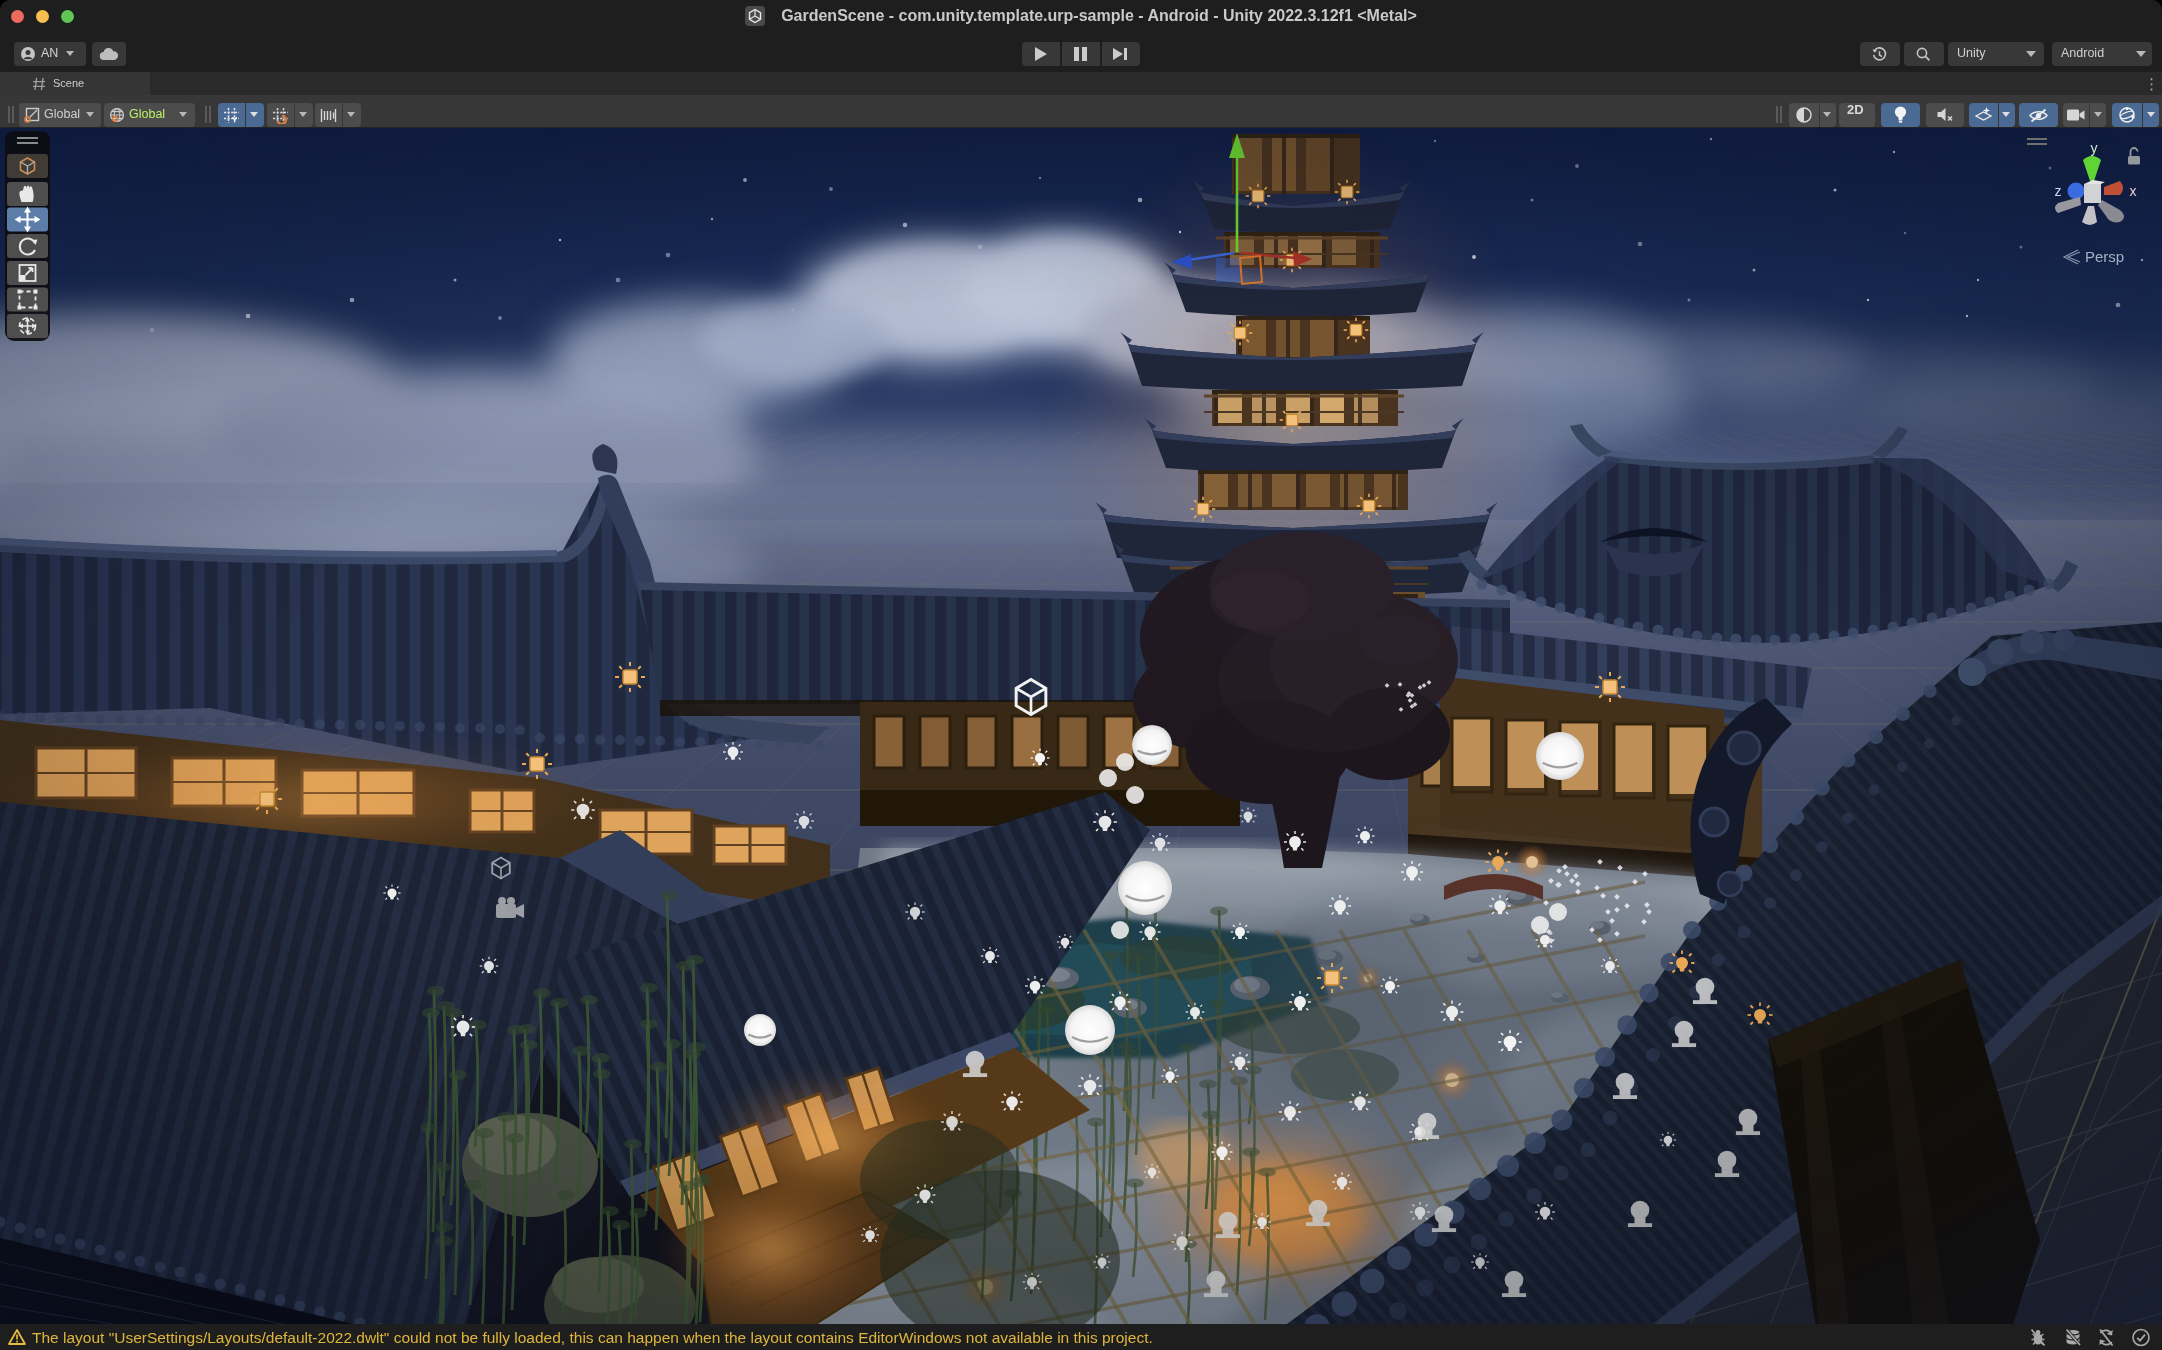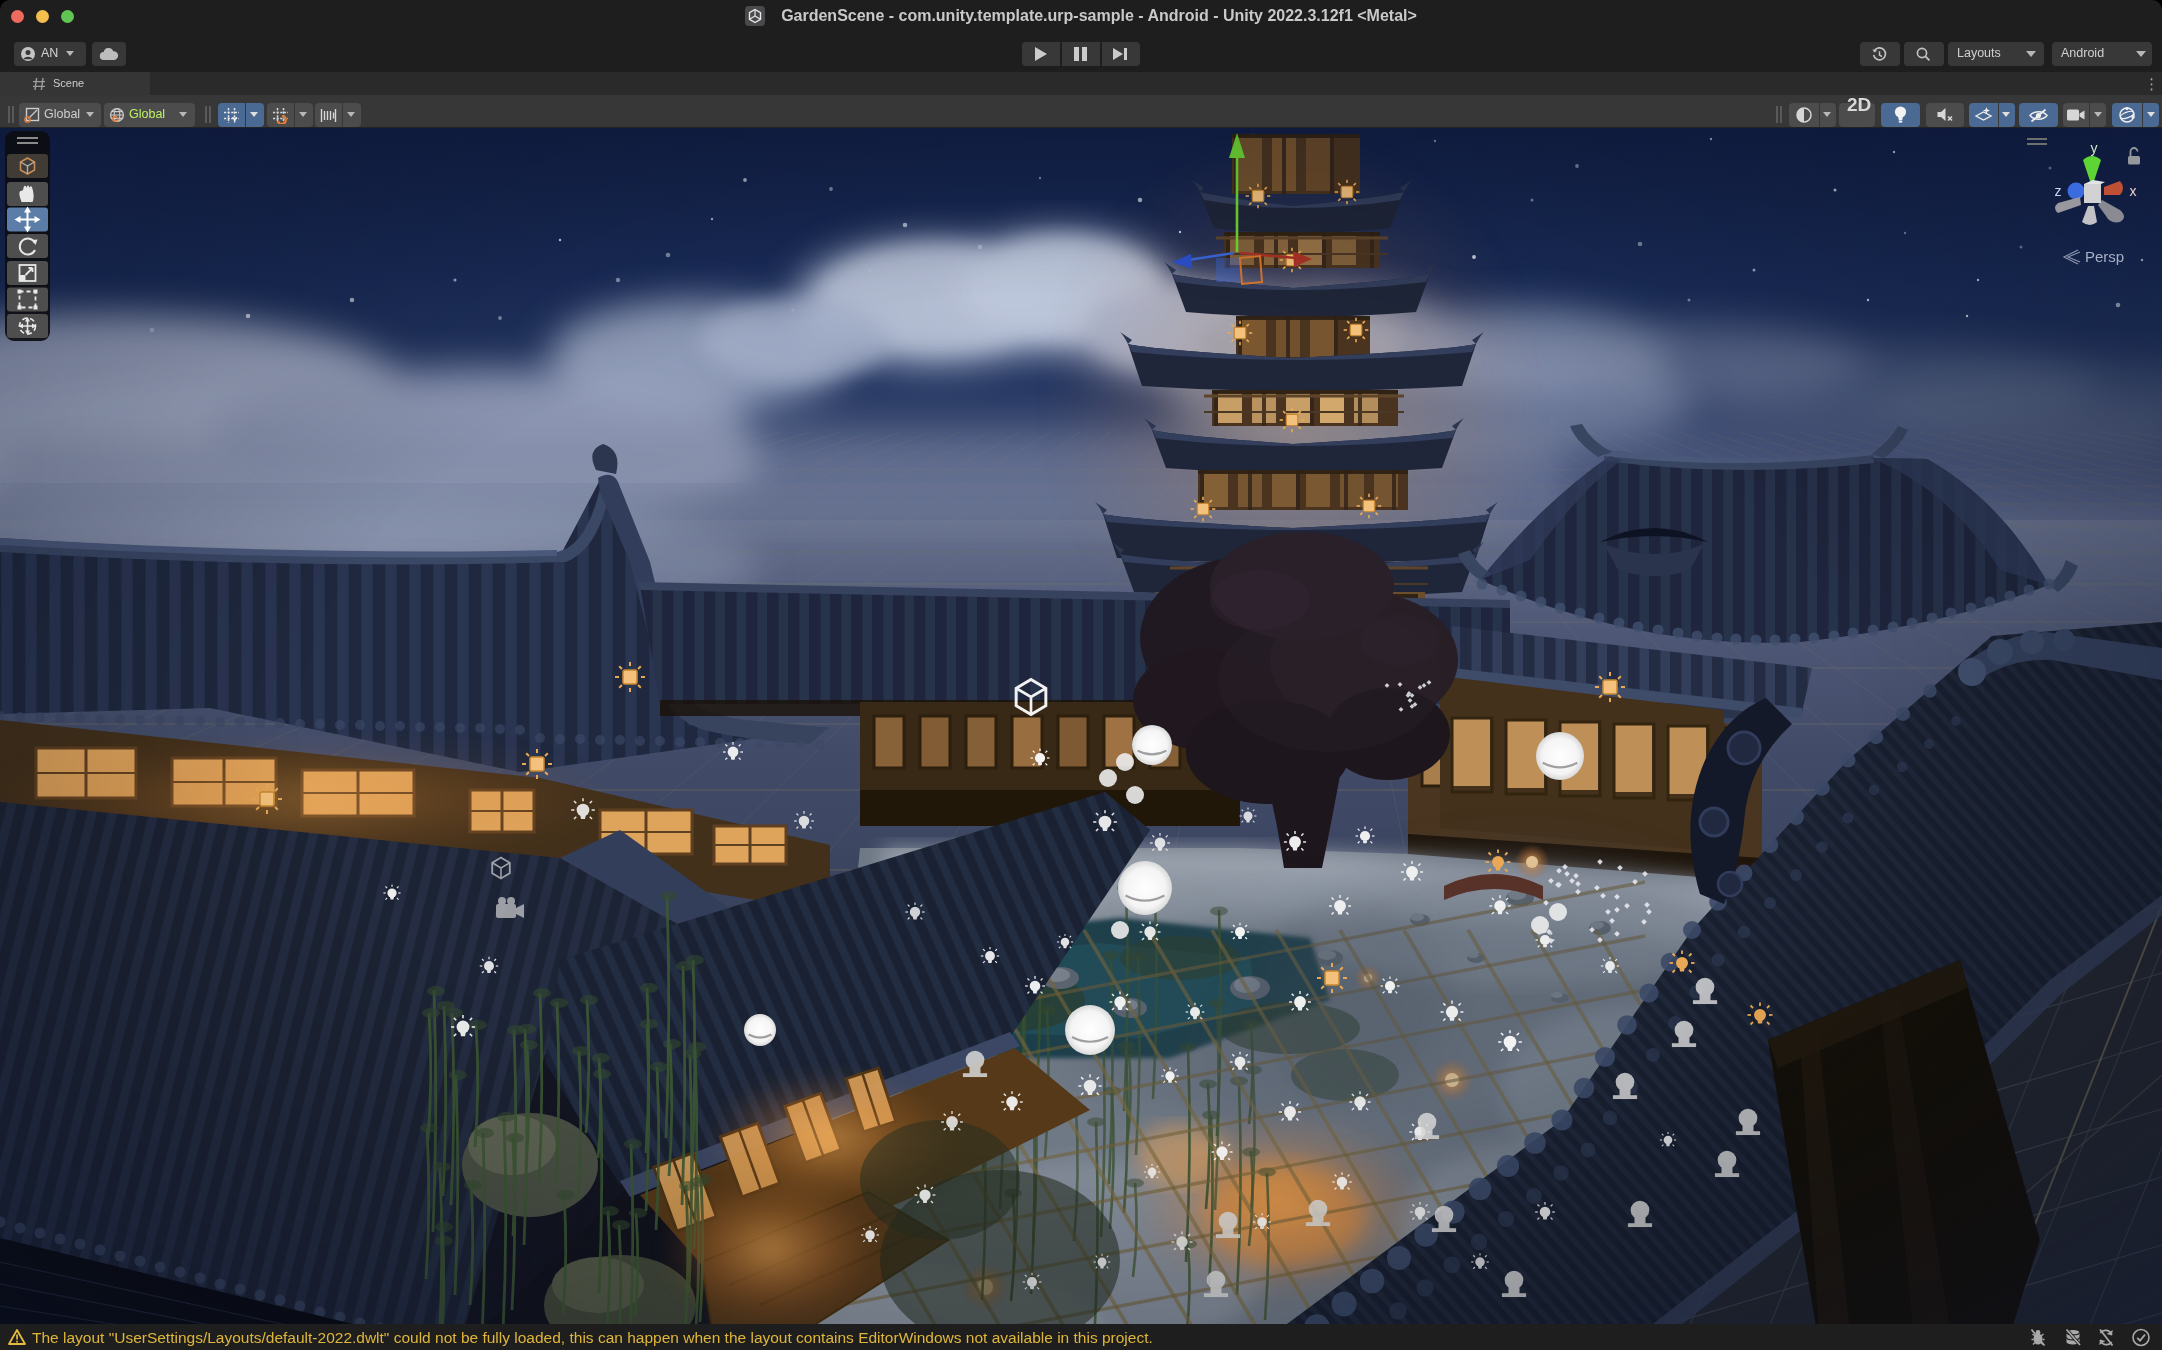--- a/index.html
+++ b/index.html
@@ -1249,21 +1249,21 @@
 <path d="M3.2 5 A6 6 0 1 1 2.6 9" fill="none" stroke="#c4c4c4" stroke-width="1.6"></path>
 <path d="M1.5 3.2 3.2 6.4 6.3 4.8Z" fill="#c4c4c4"></path>
 <path d="M8.5 5.2 8.5 9 11 10.6" stroke="#c4c4c4" stroke-width="1.5" fill="none"></path>
   </svg>
 <div style="position:absolute;top:42px;height:24px;background:#383838;border-radius:4px;left:1904px;width:40px;"></div>
 <svg style="position:absolute;left:1915px;top:46px" width="17" height="17" viewBox="0 0 17 17">
 <circle cx="7" cy="7" r="4.6" fill="none" stroke="#c4c4c4" stroke-width="1.6"></circle>
 <path d="M10.4 10.4 14.4 14.4" stroke="#c4c4c4" stroke-width="1.8"></path>
   </svg>
 <div style="position:absolute;top:42px;height:24px;background:#383838;border-radius:4px;left:1948px;width:96px;"></div>
-<div style="position:absolute;left:1957px;top:46px;font-size:12.5px;color:#d0d0d0;">Layouts</div>
+<div style="position:absolute;left:1957px;top:46px;font-size:12.5px;color:#d0d0d0;">Unity</div>
 <div style="position:absolute;left:2026px;top:51px;width:0;height:0;border-left:5px solid transparent;border-right:5px solid transparent;border-top:6px solid #b8b8b8;"></div>
 <div style="position:absolute;top:42px;height:24px;background:#383838;border-radius:4px;left:2052px;width:100px;"></div>
 <div style="position:absolute;left:2061px;top:46px;font-size:12.5px;color:#d0d0d0;">Android</div>
 <div style="position:absolute;left:2136px;top:51px;width:0;height:0;border-left:5px solid transparent;border-right:5px solid transparent;border-top:6px solid #b8b8b8;"></div>
 <div style="position:absolute;left:0;top:72px;width:2162px;height:23px;background:#2a2a2a;"></div>
 <div style="position:absolute;left:0;top:72px;width:150px;height:23px;background:#353535;"></div>
 <svg style="position:absolute;left:32px;top:77px" width="14" height="14" viewBox="0 0 14 14">
 <path d="M4.6 1 3 13 M11 1 9.4 13 M1 4.6 13 4.6 M1 9.4 13 9.4" stroke="#9d9d9d" stroke-width="1.4"></path>
   </svg>
 <div style="position:absolute;left:53px;top:77px;font-size:11px;color:#cecece;">Scene</div>
@@ -1313,21 +1313,21 @@
 <div style="position:absolute;left:1776px;top:106px;width:2px;height:17px;background:#5a5a5a;"></div>
 <div style="position:absolute;left:1780px;top:106px;width:2px;height:17px;background:#5a5a5a;"></div>
 <div style="position:absolute;top:103px;height:24px;background:#4c4c4c;left:1789px;width:30px;border-radius:4px 0 0 4px;"></div>
 <div style="position:absolute;top:103px;height:24px;background:#4c4c4c;left:1820px;width:16px;border-radius:0 4px 4px 0;"></div>
 <svg style="position:absolute;left:1795px;top:106px" width="18" height="18" viewBox="0 0 18 18">
 <circle cx="9" cy="9" r="7" fill="none" stroke="#d6d6d6" stroke-width="1.5"></circle>
 <path d="M9 2 A7 7 0 0 0 9 16 Z" fill="#d6d6d6"></path>
   </svg>
 <div style="position:absolute;left:1823px;top:112px;width:0;height:0;border-left:4.5px solid transparent;border-right:4.5px solid transparent;border-top:5.5px solid #b8b8b8;"></div>
 <div style="position:absolute;top:103px;height:24px;background:#4c4c4c;left:1839px;width:36px;border-radius:4px;"></div>
-<div style="position:absolute;left:1847px;top:94px;font-size:19px;font-weight:bold;color:#d8d8d8;">2D</div>
+<div style="position:absolute;left:1847px;top:102px;font-size:13px;font-weight:bold;color:#d8d8d8;">2D</div>
 <div style="position:absolute;top:103px;height:24px;background:#4c4c4c;left:1881px;width:39px;background:#4a6a94;border-radius:4px;"></div>
 <svg style="position:absolute;left:1892px;top:105px" width="17" height="19" viewBox="0 0 17 19">
 <circle cx="8.5" cy="7" r="5.6" fill="#f2f2f2"></circle>
 <path d="M6.3 12 10.7 12 10.2 15.5 6.8 15.5Z" fill="#f2f2f2"></path>
 <rect x="6.8" y="16" width="3.4" height="1.6" fill="#f2f2f2"></rect>
   </svg>
 <div style="position:absolute;top:103px;height:24px;background:#4c4c4c;left:1926px;width:38px;border-radius:4px;"></div>
 <svg style="position:absolute;left:1936px;top:106px" width="18" height="17" viewBox="0 0 18 17">
 <path d="M1.5 6 5 6 9.5 2 9.5 15 5 11 1.5 11Z" fill="#d6d6d6"></path>
 <path d="M12 10.5 16 14.5 M16 10.5 12 14.5" stroke="#d6d6d6" stroke-width="1.6"></path>

